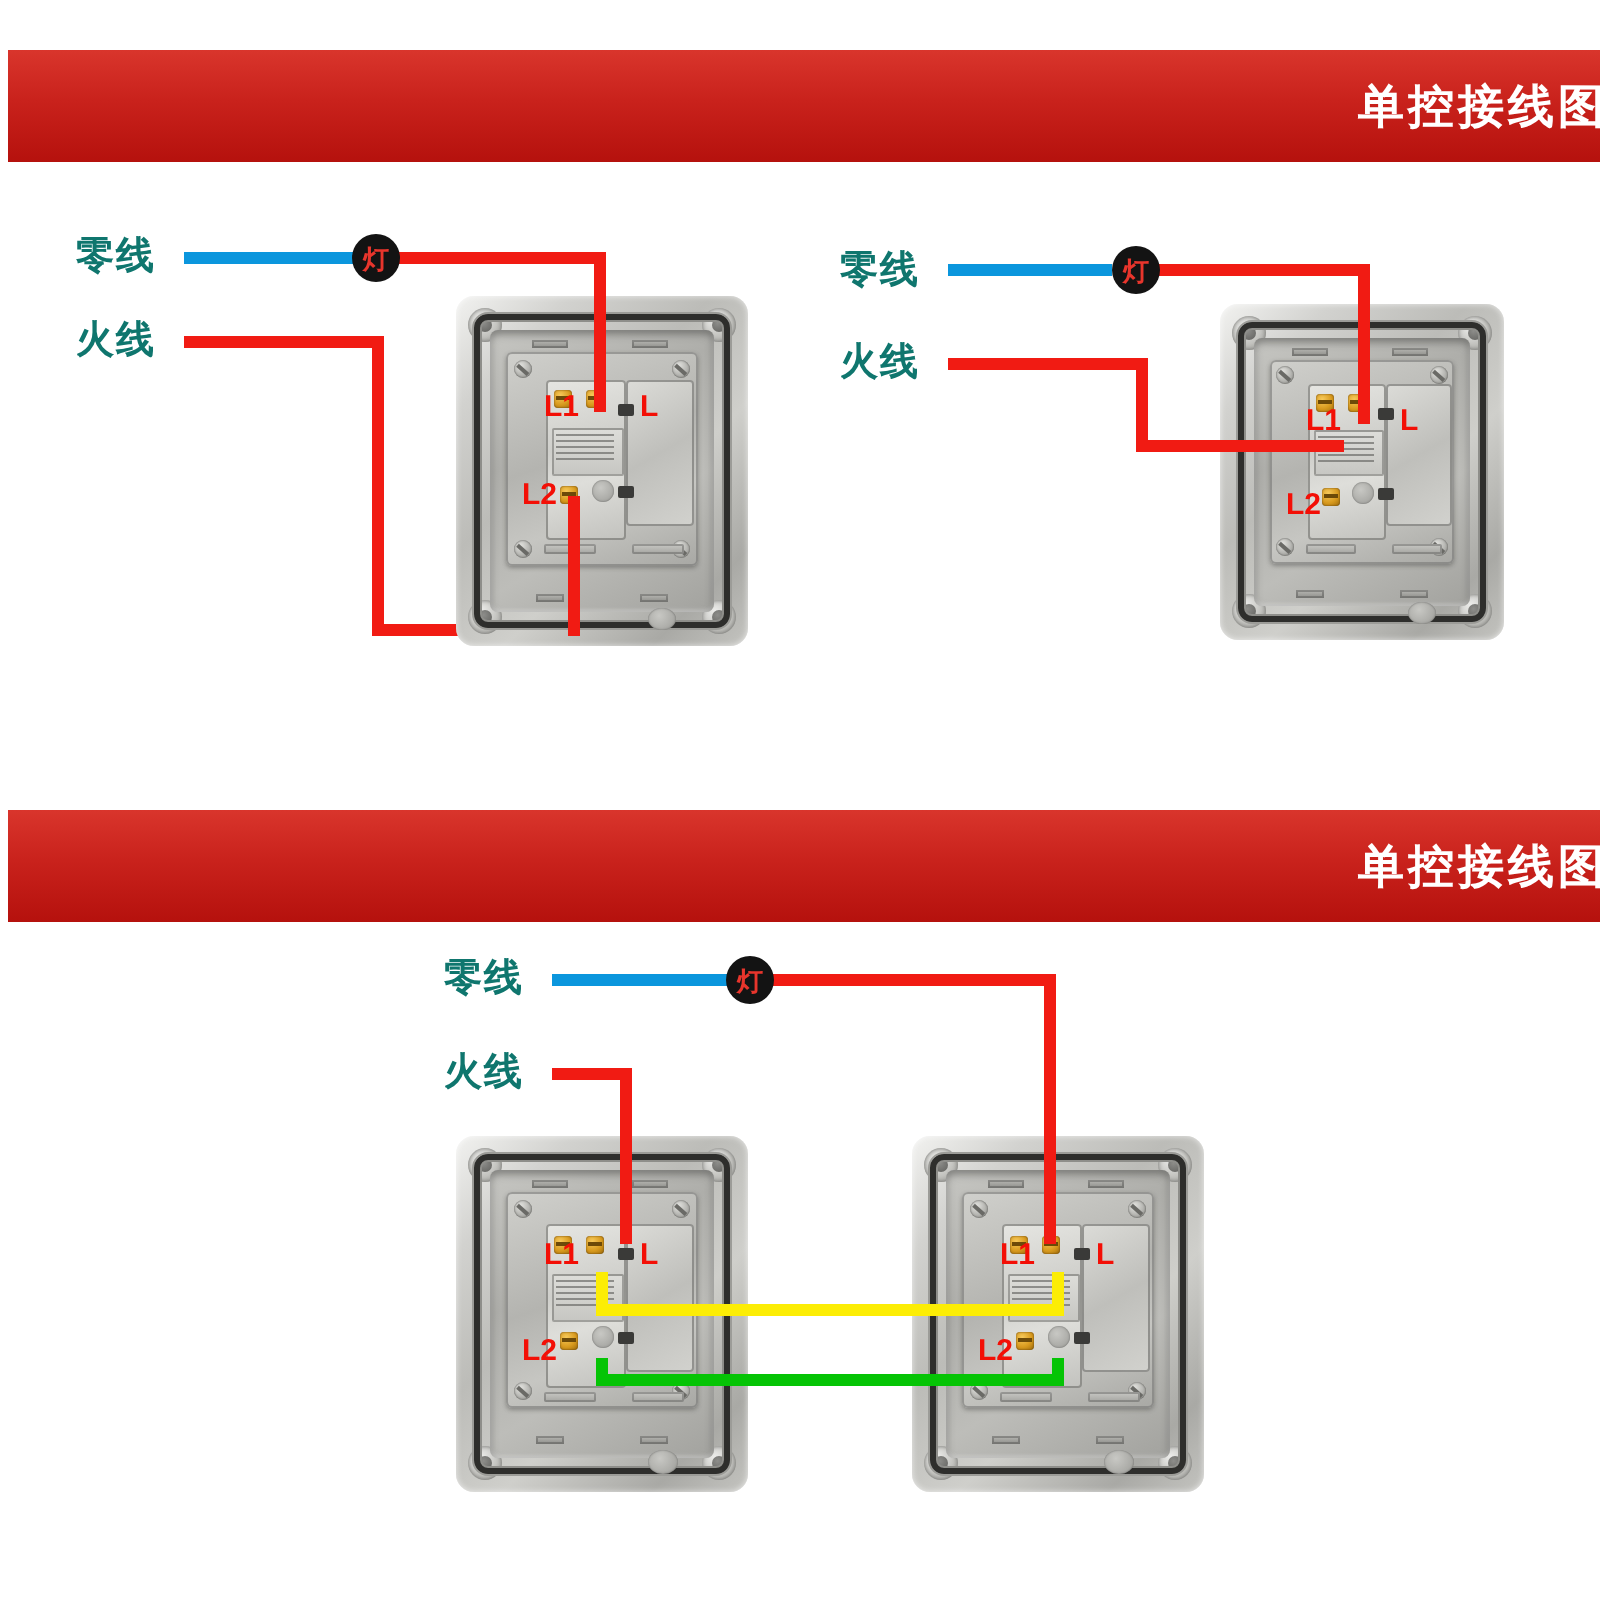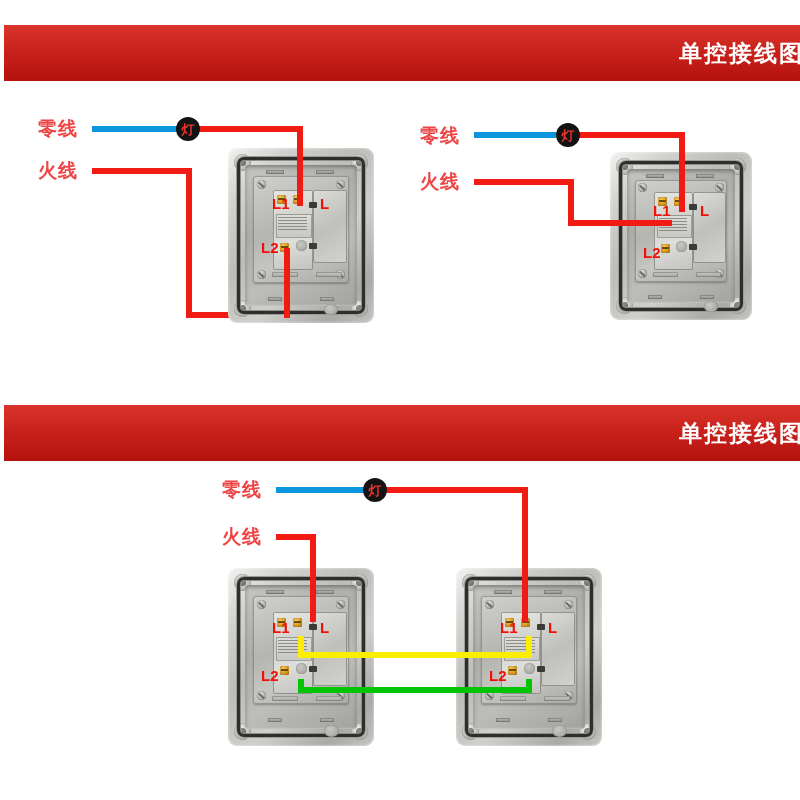--- a/index.html
+++ b/index.html
@@ -34,21 +34,21 @@
     line-height: 1;
   }
   #banner-single { top: 25px; }
   #banner-dual   { top: 405px; }
 
   
   .wire-label {
     position: absolute;
     font-size: 19px;
     font-weight: bold;
-    color: #ef4444;
+    color: #0f766e;
     letter-spacing: 1px;
     white-space: nowrap;
     line-height: 1;
   }
 
   
   .lamp-node {
     position: absolute;
     width: 24px;
     height: 24px;

